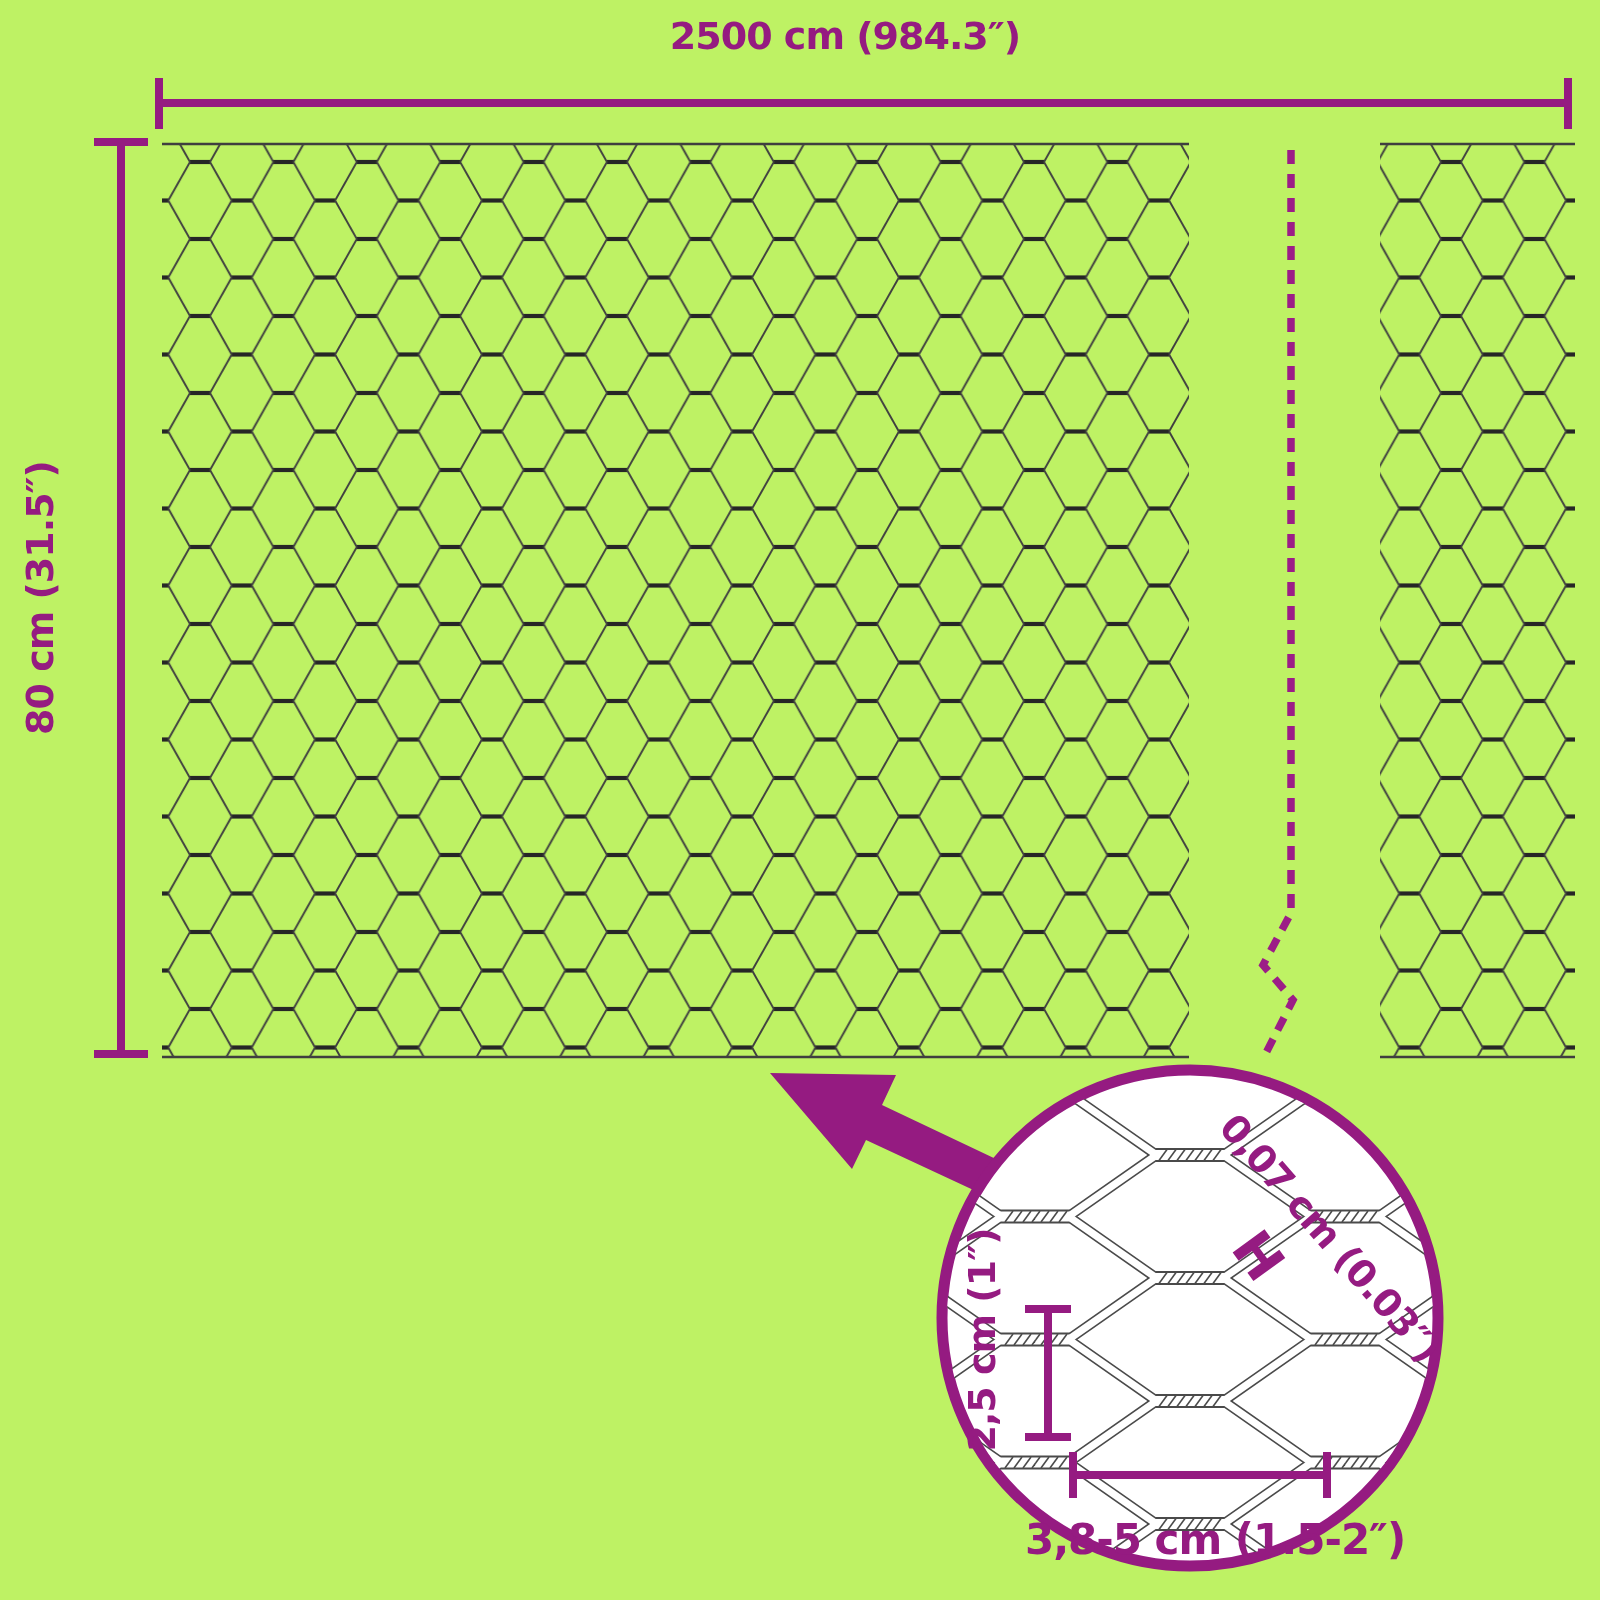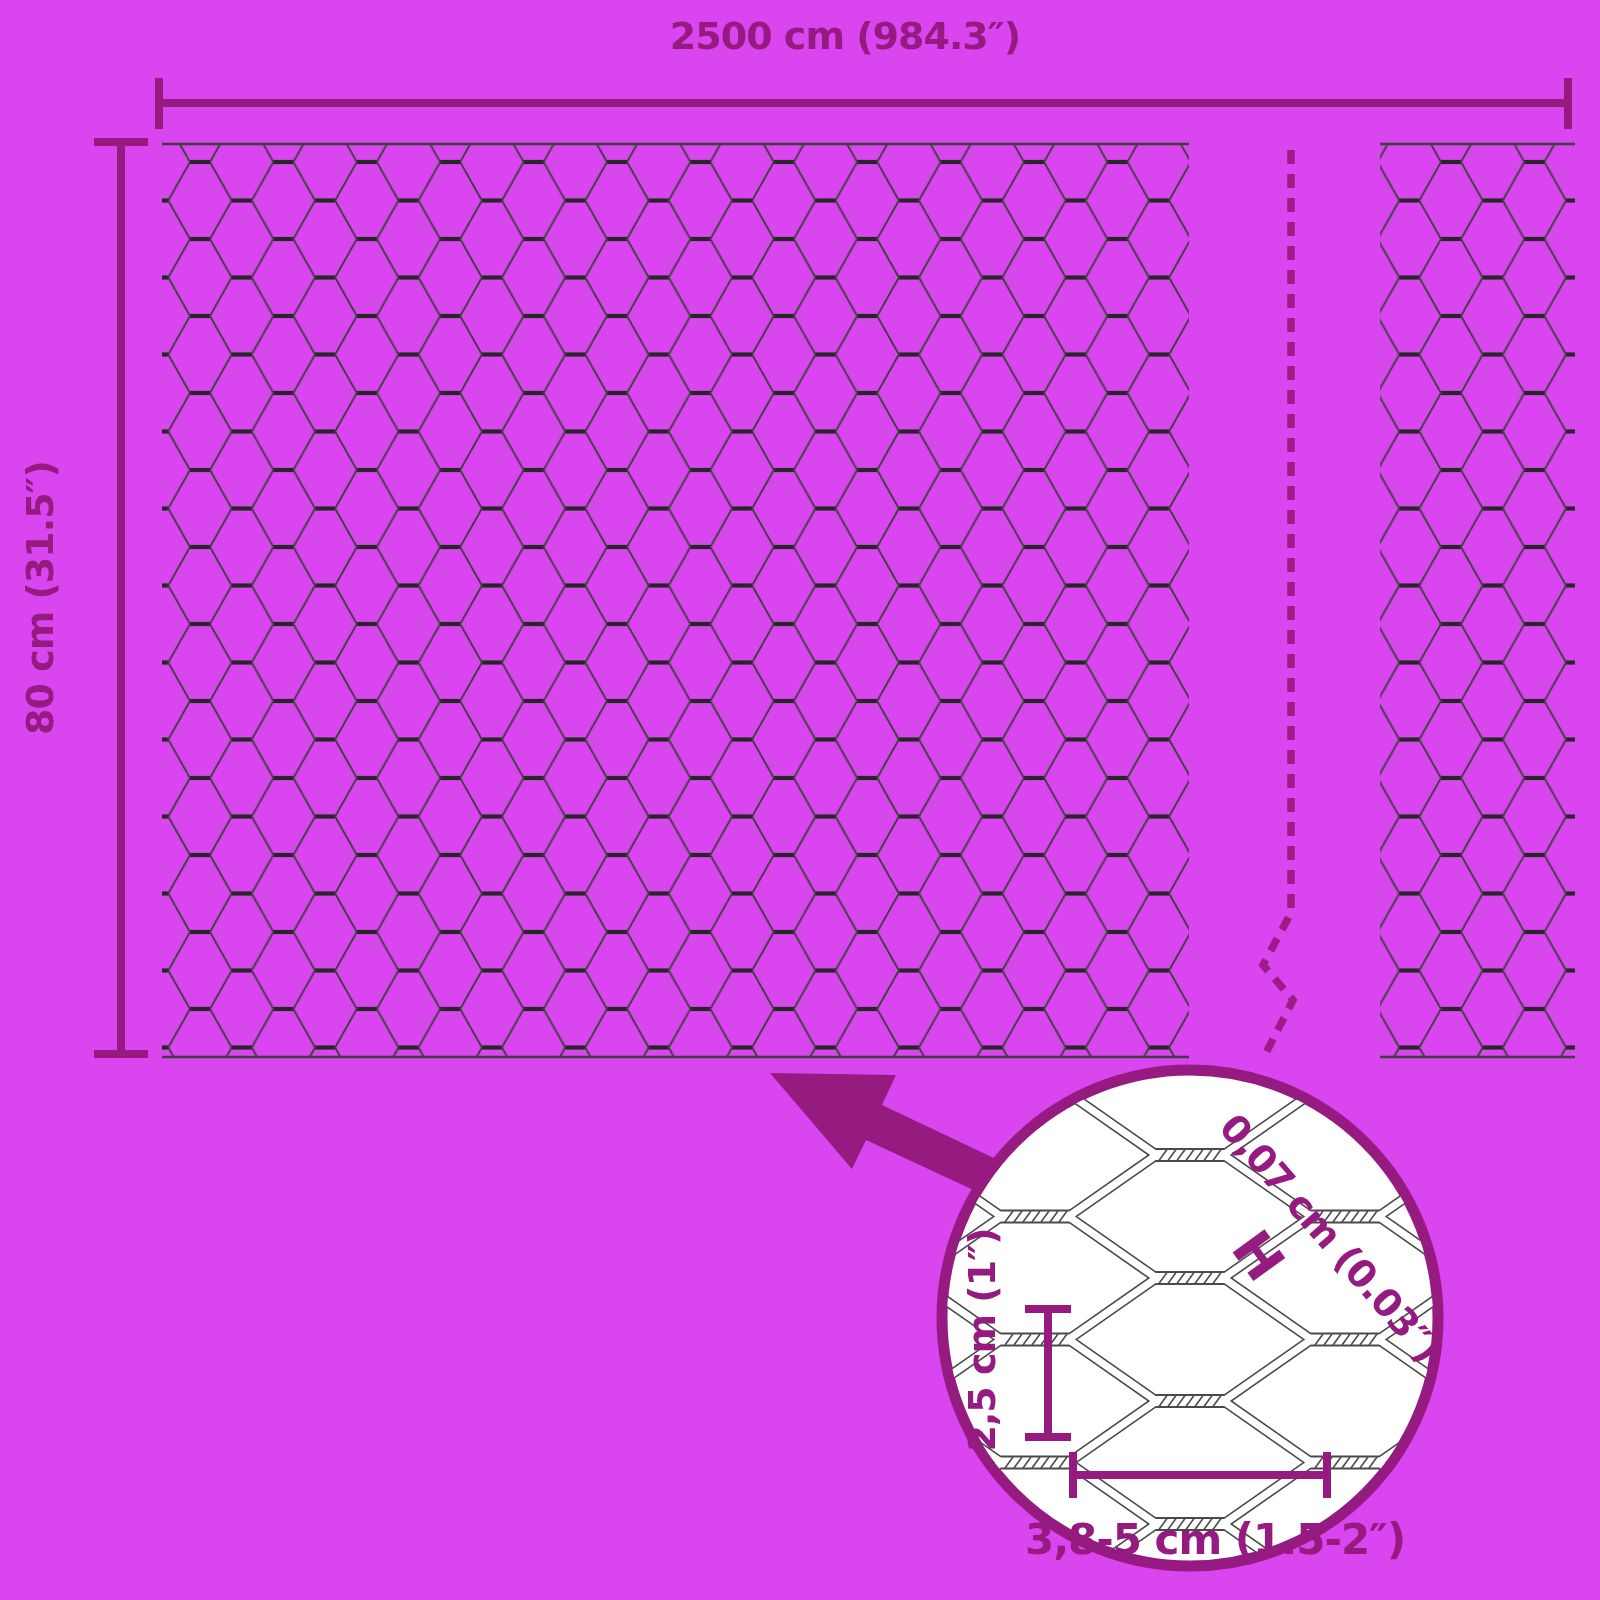--- a/index.html
+++ b/index.html
@@ -1,16 +1,16 @@
 <!DOCTYPE html>
 <html style="--accent: #951B81; --dash: #9C1D87; --wire: #3F3F3F; --wiredark: #262626; --rope: #4A4A4A;"><head>
 <meta charset="utf-8">
 <style>
   html,body{margin:0;padding:0;background:#fff;}
-  .stage{width:1600px;height:1600px;position:relative;background:#d946ef;overflow:hidden;}
+  .stage{width:1600px;height:1600px;position:relative;background:#bef264;overflow:hidden;}
   svg{display:block;}
   text{font-family:"DejaVu Sans","Liberation Sans",sans-serif;font-weight:700;fill:var(--accent);}
   .lbl{font-size:38px;letter-spacing:-1px;}
   .lbl-lg{font-size:42px;letter-spacing:-1px;}
   .sym{font-size:54px;}
   .accent-stroke{stroke:var(--accent);}
   .accent-fill{fill:var(--accent);}
   .dash-stroke{stroke:var(--dash);}
   .wire{stroke:var(--wire);}
   .wiredark{stroke:var(--wiredark);}

